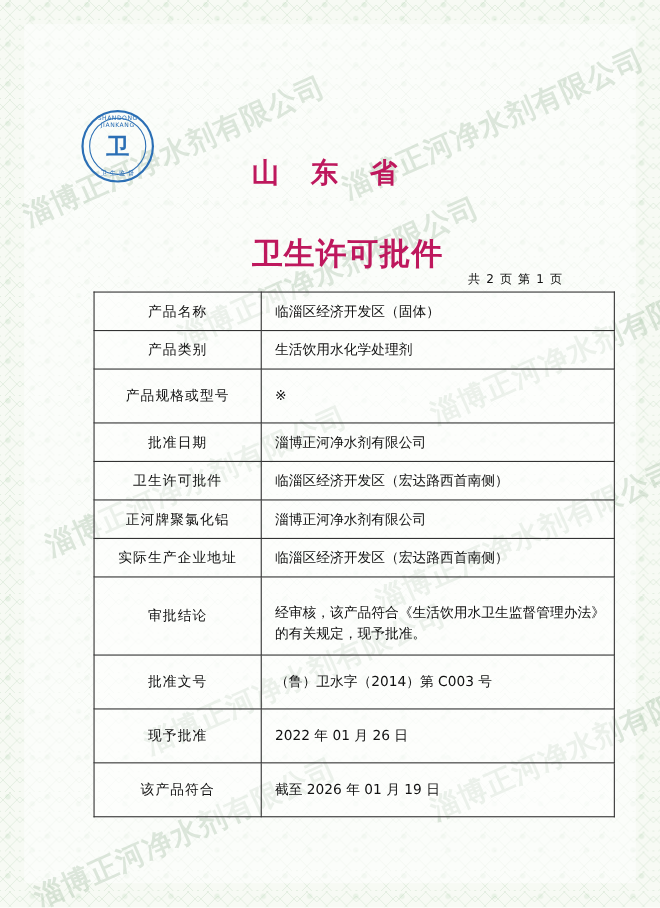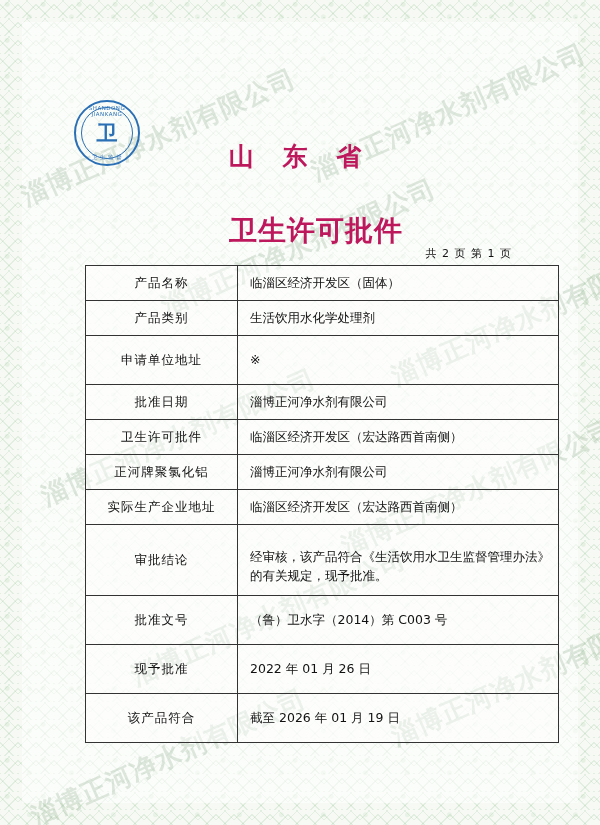--- a/index.html
+++ b/index.html
@@ -235,21 +235,21 @@
       <tbody>
         <tr>
           <td class="label">产品名称</td>
           <td class="value">临淄区经济开发区（固体）</td>
         </tr>
         <tr>
           <td class="label">产品类别</td>
           <td class="value">生活饮用水化学处理剂</td>
         </tr>
         <tr class="tall">
-          <td class="label">申请单位地址</td>
+          <td class="label">产品规格或型号</td>
           <td class="value">※</td>
         </tr>
         <tr>
           <td class="label">批准日期</td>
           <td class="value">淄博正河净水剂有限公司</td>
         </tr>
         <tr>
           <td class="label">卫生许可批件</td>
           <td class="value">临淄区经济开发区（宏达路西首南侧）</td>
         </tr>

